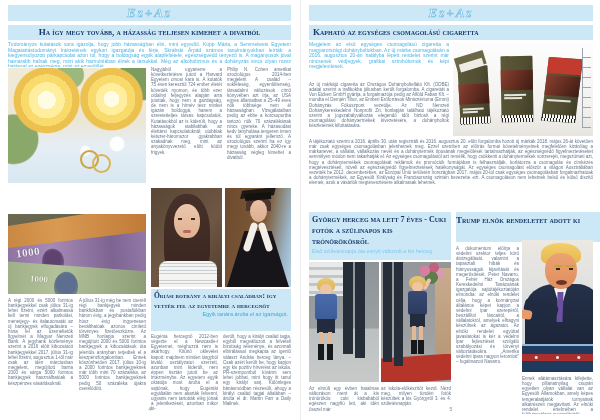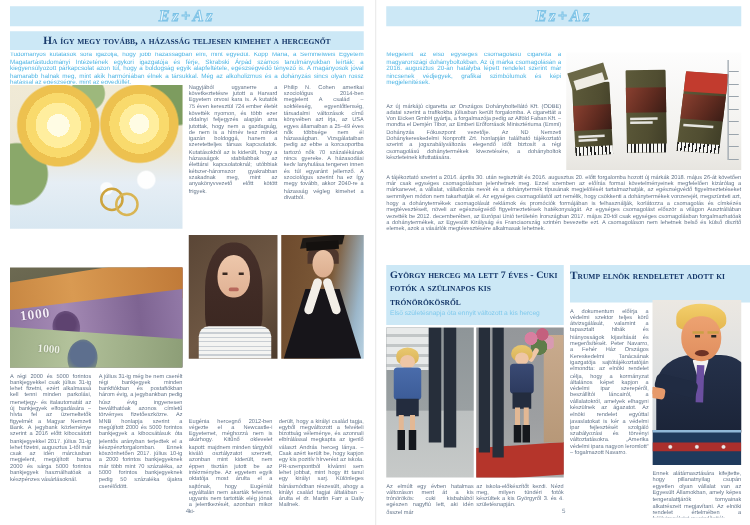--- a/index.html
+++ b/index.html
@@ -141,21 +141,21 @@
                        radial-gradient(circle at 80% 50%, #e8e8e8 0 1px, transparent 2px);}
 </style>
 </head>
 <body>
 
 <div id="canvas">
 
   <div class="page" id="page-left">
     <div class="abs banner logo" style="left:8px;top:5px;width:283px;height:16px;">Ez+Az</div>
 
-    <div class="abs banner headline h-main" style="left:8px;top:25px;width:283px;height:15px;text-align:center;">Ha így megy tovább, a házasság teljesen kimehet a hercegnőt</div>
+    <div class="abs banner headline h-main" style="left:8px;top:25px;width:283px;height:15px;text-align:center;">Ha így megy tovább, a házasság teljesen kimehet a divatból</div>
 
     <div class="abs lead-txt" style="left:8px;top:42px;width:283px;height:25px;">Tudományos kutatások sora igazolja, hogy jobb házasságban élni, mint egyedül. Kopp Mária, a Semmelweis Egyetem Magatartástudományi Intézetének egykori igazgatója és férje, Skrabski Árpád számos tanulmányukban leírták: a kiegyensúlyozott párkapcsolat azon túl, hogy a boldogság egyik alapfeltétele, egészségvédő tényező is. A magányosok jóval hamarabb halnak meg, mint akik harmóniában élnek a társukkal. Még az alkoholizmus és a dohányzás sincs olyan rossz hatással az egészségre, mint az egyedüllét.</div>
 
     <div class="photo roses" style="left:8px;top:68px;width:138px;height:115px;">
       <div class="ring" style="left:72px;top:82px;"></div>
       <div class="ring r2" style="left:84px;top:86px;"></div>
     </div>
 
     <div class="abs body-txt" style="left:151px;top:67px;width:71px;height:118px;">Nagyjából ugyanerre a következtetésre jutott a Harvard Egyetem orvosi kara is. A kutatók 75 éven keresztül 724 ember életét követték nyomon, és több ezer oldalnyi feljegyzés alapján arra jutottak, hogy nem a gazdagság, de nem is a hírnév tesz minket igazán boldoggá, hanem a szeretetteljes társas kapcsolatok. Kutatásokból az is kiderült, hogy a házasságok stabilabbak az élettársi kapcsolatoknál; utóbbiak kétszer-háromszor gyakrabban szakadnak meg, mint az anyakönyvvezető előtt kötött frigyek.</div>
     <div class="abs body-txt" style="left:227px;top:67px;width:64px;height:118px;">Philip N. Cohen amerikai szociológus 2014-ben megjelent A család – sokféleség, egyenlőtlenség, társadalmi változások című könyvében azt írja, az USA egyes államaiban a 25–49 éves nők többsége nem él házasságban. Vizsgálataiban pedig az ebbe a korcsoportba tartozó nők 70 százalékának nincs gyereke. A házasodási kedv lanyhulása tengeren innen és túl egyaránt jellemző. A szociológus szerint ha ez így megy tovább, akkor 2040-re a házasság végleg kimehet a divatból.</div>
@@ -188,30 +188,35 @@
     <div class="photo eug2" style="left:225px;top:188px;width:66px;height:99px;">
       <div class="gown"></div>
       <div class="fur"></div>
       <div class="fur f2"></div>
       <div class="hair2"></div>
       <div class="face2"></div>
       <div class="board"></div>
       <div class="cap"></div>
     </div>
 
+    <div class="abs banner" style="left:151px;top:289px;width:140px;height:42px;">
+      <div class="headline" style="font-size:7.5px;line-height:9.5px;padding:2px 3px 0 3px;">Óriási botrány a királyi családban: így vették fel az egyetemre a hercegnőt</div>
+      <div class="subtitle" style="font-size:5.5px;text-align:right;padding:1px 3px 0 0;">Egyik tanára árulta el az igazságot.</div>
+    </div>
 
     <div class="abs body-txt" style="left:151px;top:334px;width:67px;height:80px;">Eugénia hercegnő 2012-ben végezte el a Newcastle-i Egyetemet, méghozzá nem is akárhogy. Kitűnő oklevelet kapott: majdnem minden tárgyból kiváló osztályzatot szerzett, azonban mint kiderült, nem éppen tisztán jutott be az intézménybe. Az egyetem egyik oktatója most árulta el a sajtónak, hogy Eugéniát egyáltalán nem akarták felvenni, ugyanis nem tartották elég jónak a jelentkezését, azonban mikor ki-</div>
     <div class="abs body-txt" style="left:223px;top:334px;width:68px;height:80px;">derült, hogy a királyi család tagja, egyből megváltozott a felvételi bizottság véleménye, és azonnali elbírálással megkapta az igenlő választ András herceg lánya. – Csak azért került be, hogy kapjon egy kis pozitív hírverést az iskola. PR-szempontból kívánni sem lehet jobbat, mint hogy itt tanul egy királyi sarj. Különleges bánásmódban részesült, ahogy a királyi család tagjai általában – árulta el dr. Martin Farr a Daily Mailnek.</div>
 
     <div class="abs pagenum" style="left:0;top:406px;width:300px;">4</div>
   </div>
 
   <div class="page" id="page-right">
     <div class="abs banner logo" style="left:8px;top:5px;width:284px;height:16px;">Ez+Az</div>
 
+    <div class="abs banner headline h-main" style="left:8px;top:25px;width:284px;height:15px;text-align:left;padding-left:4px;box-sizing:border-box;">Kapható az egységes csomagolású cigaretta</div>
 
     <div class="abs lead-txt" style="left:8px;top:42px;width:140px;height:38px;">Megjelent az első egységes csomagolású cigaretta a magyarországi dohányboltokban. Az új márka csomagolásán a 2016. augusztus 20-án hatályba lépett rendelet szerint már nincsenek védjegyek, grafikai szimbólumok és képi megjelenítések.</div>
 
     <div class="photo cigs" style="left:152px;top:42px;width:140px;height:94px;">
       <div class="pack p1">
         <div class="lid"></div>
         <div class="inner"></div>
         <div class="warn" style="top:18px;"></div>
         <div class="wtext" style="top:42px;"></div>
         <div class="wtext" style="top:45px;width:50%;"></div>

